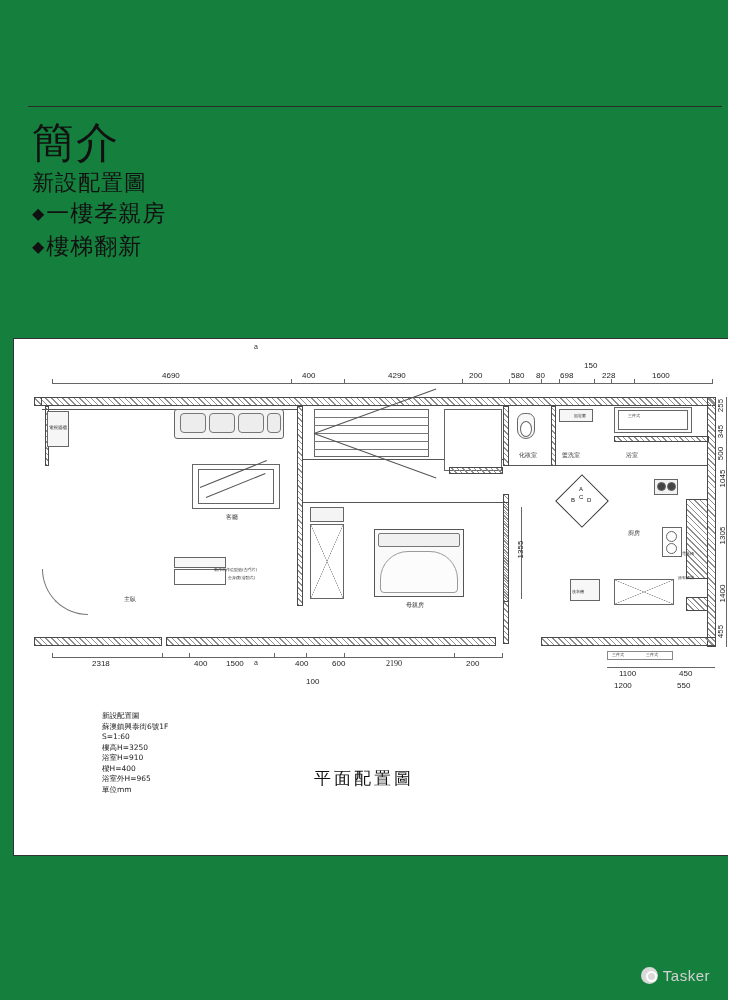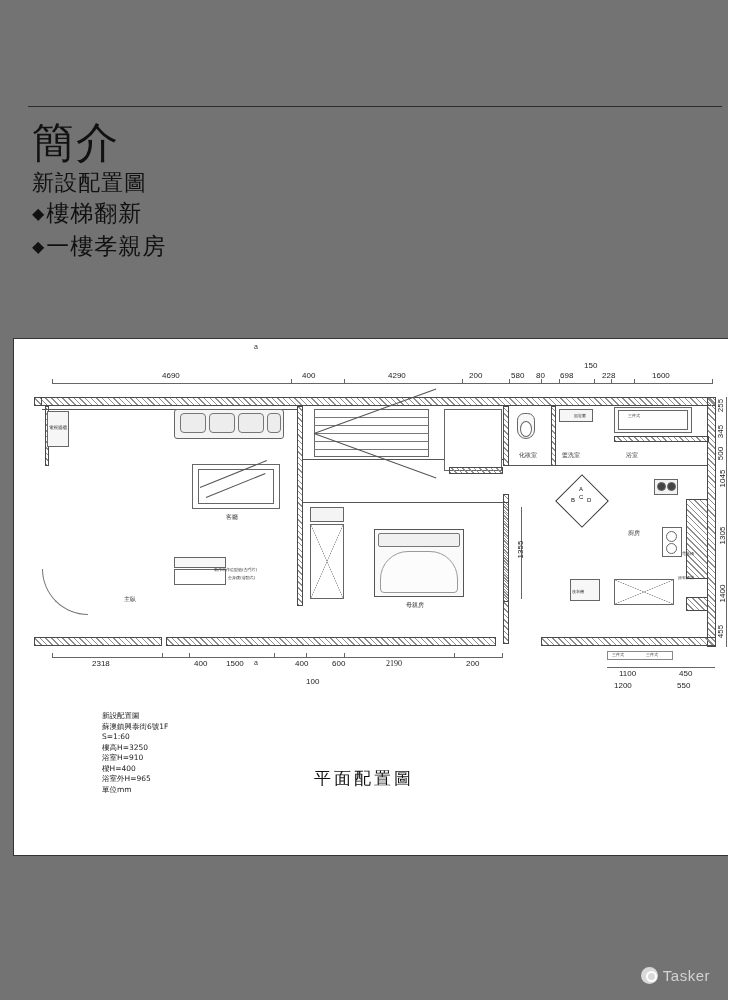--- a/index.html
+++ b/index.html
@@ -5,21 +5,21 @@
   * { box-sizing: border-box; }
   html, body {
     margin: 0; padding: 0;
     width: 750px; height: 1000px;
     background: #ffffff;
     font-family: "Liberation Sans", sans-serif;
   }
   .page {
     position: relative;
     width: 728px; height: 1000px;
-    background: #737373;
+    background: #15803d;
     overflow: hidden;
   }
 
   
   .top-rule {
     position: absolute;
     left: 28px; top: 106px;
     width: 694px; height: 1px;
     background: #2b2b2b;
   }
@@ -233,24 +233,24 @@
 
 <div class="page">
 
   <div class="top-rule"></div>
 
   <div class="title-block">
     <div class="intro-title">簡介</div>
     <div class="intro-sub">新設配置圖</div>
 
     <div class="bullet-line">
-      <span class="dia">◆</span><span>樓梯翻新</span>
+      <span class="dia">◆</span><span>一樓孝親房</span>
     </div>
     <div class="bullet-line">
-      <span class="dia">◆</span><span>一樓孝親房</span>
+      <span class="dia">◆</span><span>樓梯翻新</span>
     </div>
   </div>
 
   <div class="drawing">
 
     <div class="corner-mark" style="left:240px; top:4px;">a</div>
     <div class="corner-mark" style="left:240px; top:320px;">a</div>
 
     <div class="dimline" style="left:38px; top:44px; width:660px;"></div>
     <div class="dimtick" style="left:38px; top:40px;"></div>

